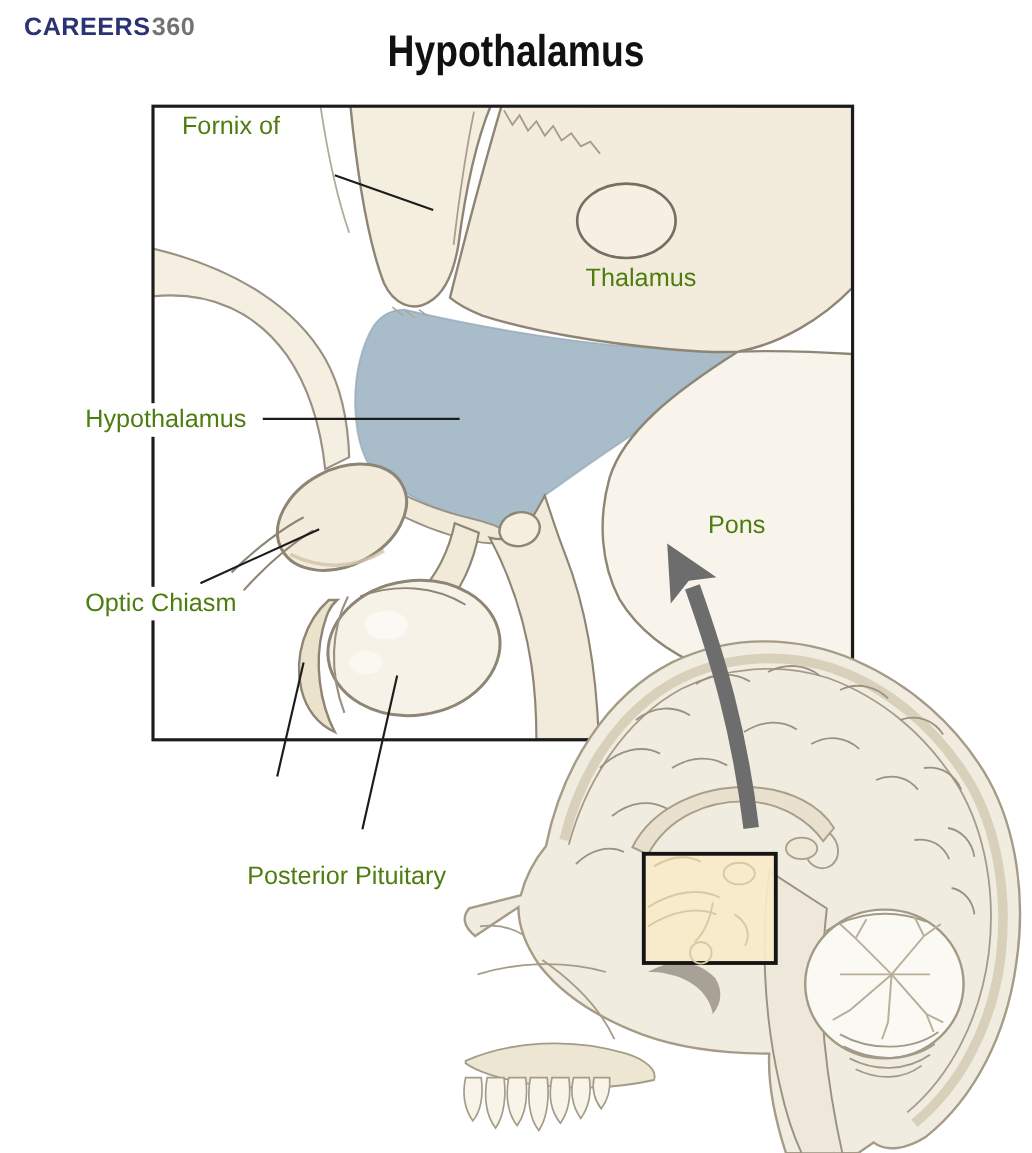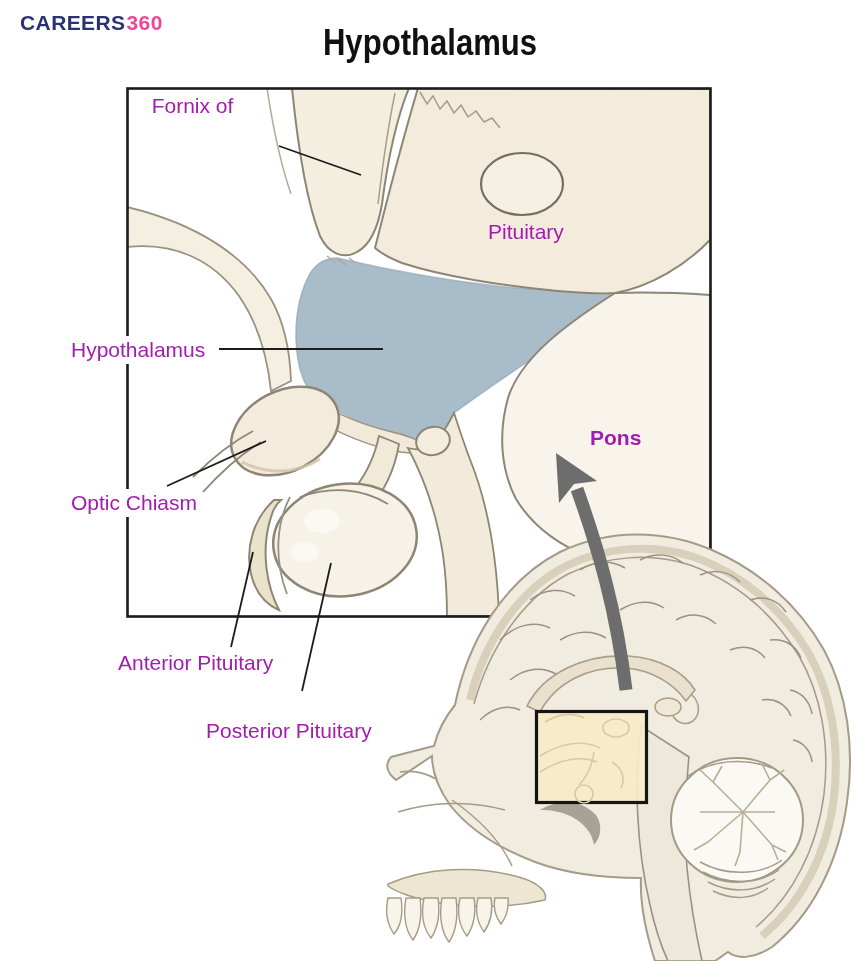--- a/index.html
+++ b/index.html
@@ -1,24 +1,24 @@
 <!DOCTYPE html>
 <html><head>
 <meta charset="utf-8">
 <style>
   html,body{margin:0;padding:0;background:#fff;}
   .page{position:relative;width:860px;height:961px;background:#fff;overflow:hidden;
         font-family:"Liberation Sans",sans-serif;}
   .scene{position:absolute;left:0;top:0;width:860px;height:961px;}
   .logo{position:absolute;left:20px;top:11px;font-size:21px;font-weight:bold;letter-spacing:.4px;}
   .logo-bold{color:#2b3274;margin-top:32px;}
-  .logo-light{color:#ec4899;font-weight:600;margin-left:1px;}
+  .logo-light{color:#737373;font-weight:600;margin-left:1px;}
   .title{position:absolute;left:0;right:0;top:22px;margin:0;text-align:center;
          font-size:37px;font-weight:bold;color:#111;transform:scaleX(.84);}
-  .lbl{position:absolute;font-size:21px;color:#a21caf;line-height:1.25;white-space:nowrap;}
+  .lbl{position:absolute;font-size:21px;color:#4d7c0f;line-height:1.25;white-space:nowrap;}
   .lbl.bg{background:#fff;padding:1px 4px;}
   .lbl.center{text-align:center;white-space:normal;}
 </style>
 </head>
 <body>
 
 <div class="page">
 
   <svg class="scene" viewBox="0 0 860 961" xmlns="http://www.w3.org/2000/svg">
     <defs>
@@ -183,25 +183,24 @@
   </svg>
 
   <div class="logo"><span class="logo-bold">CAREERS</span><span class="logo-light">360</span></div>
 
   <h1 class="title">Hypothalamus</h1>
 
   <div class="lbl center" style="left:100px;top:93px;width:185px;">
     <div>Fornix of</div>
   </div>
 
-  <div class="lbl" style="left:488px;top:219px;">Pituitary</div>
+  <div class="lbl" style="left:488px;top:219px;">Thalamus</div>
 
   <div class="lbl bg" style="left:67px;top:336px;">Hypothalamus</div>
 
   <div class="lbl bg" style="left:67px;top:489px;">Optic Chiasm</div>
 
-  <div class="lbl" style="left:590px;top:425px;font-weight:bold;">Pons</div>
-
-  <div class="lbl" style="left:118px;top:650px;">Anterior Pituitary</div>
+  <div class="lbl" style="left:590px;top:425px;">Pons</div>
+
 
   <div class="lbl" style="left:206px;top:698px;margin-top:20px;">Posterior Pituitary</div>
 
 </div>
 
 </body></html>

